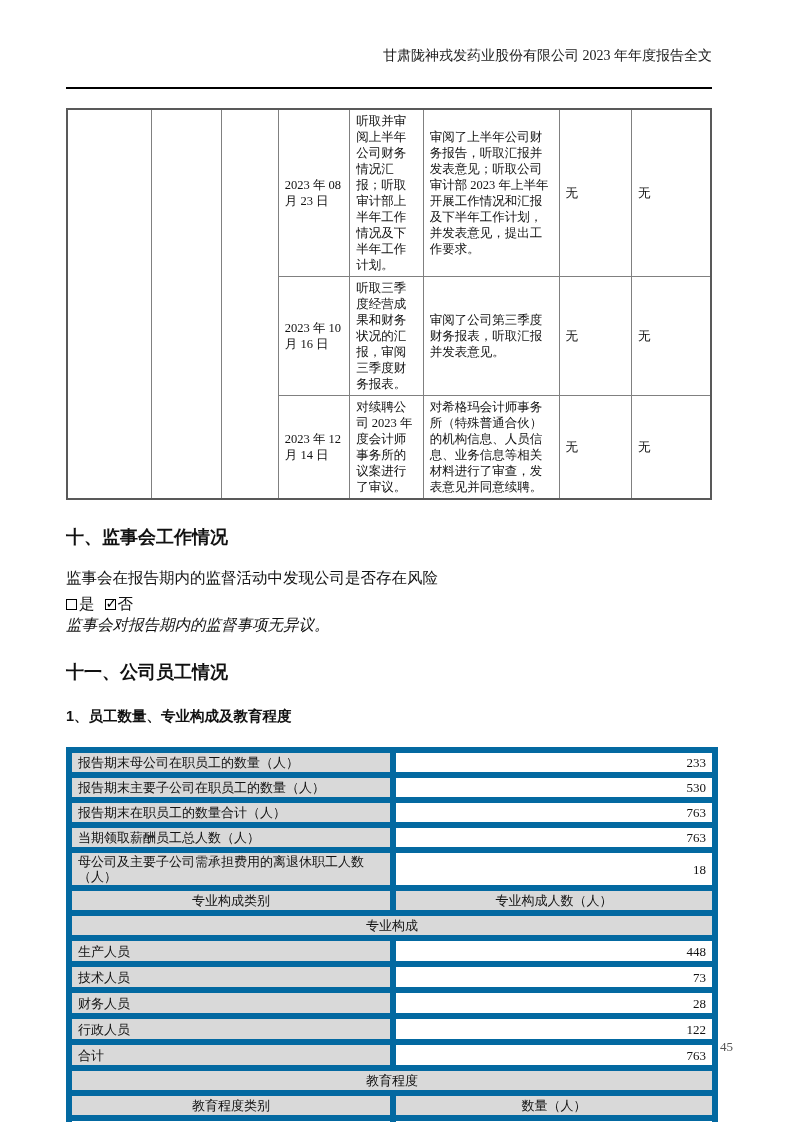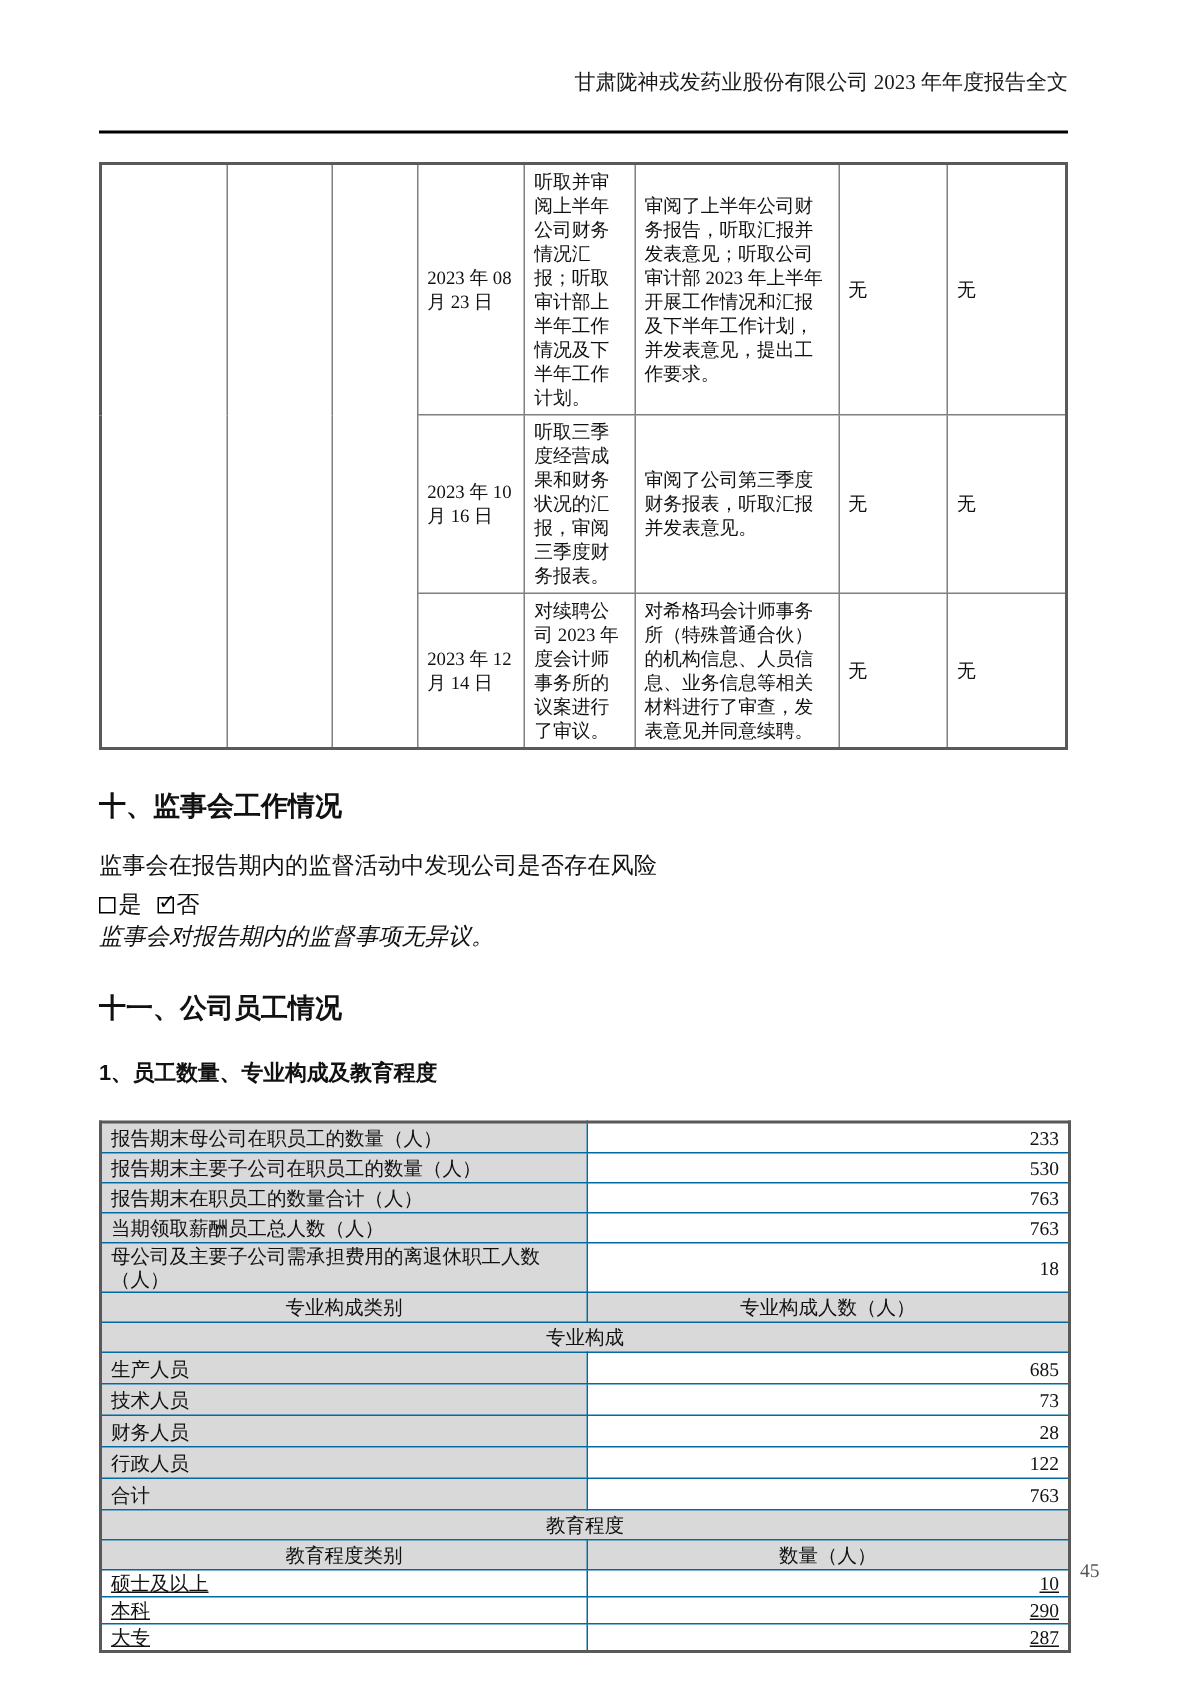--- a/index.html
+++ b/index.html
@@ -77,21 +77,21 @@
   
   table.t2 {
     margin-top: 21px;
     border-collapse: collapse;
     table-layout: fixed;
     width: 646px;
     font-size: 13px;
     line-height: 15px;
   }
   table.t2 td {
-    border: 1px solid #0369a1;
+    border: 6px solid #0369a1;
     padding: 1px 6px;
     vertical-align: middle;
   }
   table.t2 { border: 2px solid #595959; }
   td.lbl  { background: #d9d9d9; text-align: left; }
   td.val  { background: #ffffff; text-align: right; }
   td.sect { background: #d9d9d9; text-align: center; }
   td.colh { background: #d9d9d9; text-align: center; }
   td.lblw { background: #ffffff; text-align: left; }
   tr.rsum td { height: 17px; }
@@ -194,21 +194,21 @@
 
     <tr class="rhdr">
       <td class="colh">专业构成类别</td>
       <td class="colh">专业构成人数（人）</td>
     </tr>
     <tr class="rhdr">
       <td class="sect" colspan="2">专业构成</td>
     </tr>
     <tr class="rpro">
       <td class="lbl">生产人员</td>
-      <td class="val">685</td>
+      <td class="val">448</td>
     </tr>
     <tr class="rpro">
       <td class="lbl">技术人员</td>
       <td class="val">73</td>
     </tr>
     <tr class="rpro">
       <td class="lbl">财务人员</td>
       <td class="val">28</td>
     </tr>
     <tr class="rpro">

